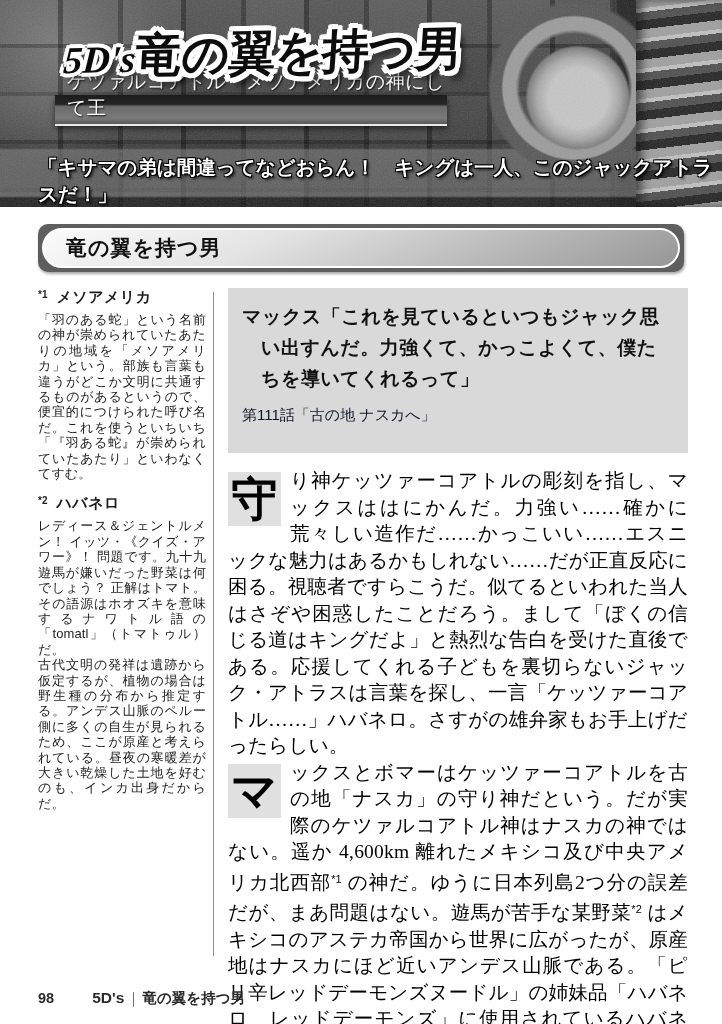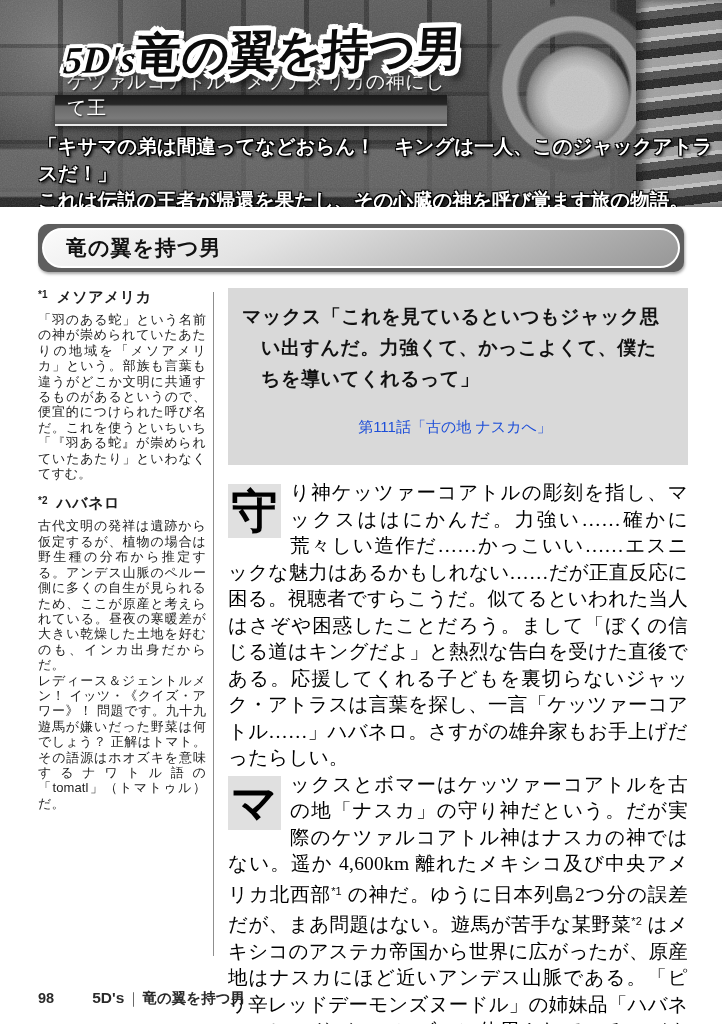--- a/index.html
+++ b/index.html
@@ -59,21 +59,21 @@
     background: linear-gradient(180deg, #1c1c1c 0%, #262626 32%, #6b6b6b 40%, #7a7a7a 80%, #585858 100%);
     border-bottom:2px solid #e9e9e9;
     box-shadow: 0 3px 6px rgba(0,0,0,.55);
     display:flex; align-items:flex-end; padding:0 0 3px 12px;
   }
   .subtitle-bar span {
     color:#fff; font-size:19px; font-weight:500; letter-spacing:.5px;
     text-shadow:1px 1px 2px rgba(0,0,0,.9);
   }
   .hero-quote {
-    position:absolute; left:38px; top:133px; z-index:2;
+    position:absolute; left:38px; top:154px; z-index:2;
     font-family:"Liberation Serif", serif; font-weight:bold;
     font-size:19.5px; line-height:27px; color:#fff;
     text-shadow:
       -1px -1px 0 #000, 1px -1px 0 #000, -1px 1px 0 #000, 1px 1px 0 #000,
       2px 2px 3px rgba(0,0,0,.95);
   }
 
   
   .section-header {
     margin:17px 38px 0 38px; height:48px; border-radius:10px;
@@ -98,21 +98,21 @@
     letter-spacing:.1px; font-weight:500;
   }
   .divider { width:1px; background:#8f8f8f; margin:4px 14px 0 7px; height:664px; flex:none; }
   .main-col { flex:1; min-width:0; }
 
   .quote-box { background:#d9d9d9; padding:13px 14px 28px 14px; }
   .qtext {
     font-size:19px; line-height:31px; font-weight:700; color:#111;
     padding-left:1em; text-indent:-1em; letter-spacing:.5px;
   }
-  .q-attr { text-align:center; font-size:15px; font-weight:500; color:#1d4ed8; margin-top:24px; padding-right:6px; }
+  .q-attr { text-align:left; font-size:15px; font-weight:500; color:#0f172a; margin-top:12px; padding-right:6px; }
 
   .body-para {
     font-family:"Liberation Serif", serif; font-size:19.5px; line-height:26.5px;
     color:#000; text-align:justify; margin-top:15px; letter-spacing:.2px;
   }
   .body-para + .body-para { margin-top:0; }
   .dropcap {
     float:left; width:53px; height:54px; margin:4px 9px 0 0;
     background:#e0e0e0; color:#000; font-family:"Liberation Sans", sans-serif;
     font-weight:900; font-size:46px; line-height:54px; text-align:center;
@@ -169,22 +169,22 @@
           <span class="note-ref">*1</span>
           <span class="note-title">メソアメリカ</span>
         </div>
         <p>「羽のある蛇」という名前の神が崇められていたあたりの地域を「メソアメリカ」という。部族も言葉も違うがどこか文明に共通するものがあるというので、便宜的につけられた呼び名だ。これを使うといちいち「『羽ある蛇』が崇められていたあたり」といわなくてすむ。</p>
       </div>
       <div class="note">
         <div class="note-head">
           <span class="note-ref">*2</span>
           <span class="note-title">ハバネロ</span>
         </div>
+        <p>レディース＆ジェントルメン！ イッツ・《クイズ・アワー》！ 問題です。九十九遊馬が嫌いだった野菜は何でしょう？ 正解はトマト。その語源はホオズキを意味するナワトル語の「tomatl」（トマトゥル）だ。</p>
         <p>古代文明の発祥は遺跡から仮定するが、植物の場合は野生種の分布から推定する。アンデス山脈のペルー側に多くの自生が見られるため、ここが原産と考えられている。昼夜の寒暖差が大きい乾燥した土地を好むのも、インカ出身だからだ。</p>
-        <p>レディース＆ジェントルメン！ イッツ・《クイズ・アワー》！ 問題です。九十九遊馬が嫌いだった野菜は何でしょう？ 正解はトマト。その語源はホオズキを意味するナワトル語の「tomatl」（トマトゥル）だ。</p>
       </div>
     </aside>
 
     <div class="divider"></div>
 
     <main class="main-col">
       <div class="quote-box">
         <p class="qtext">
           <span>マックス</span><span>「これを見ているといつもジャック思い出すんだ。力強くて、かっこよくて、僕たちを導いてくれるって」</span>
         </p>

